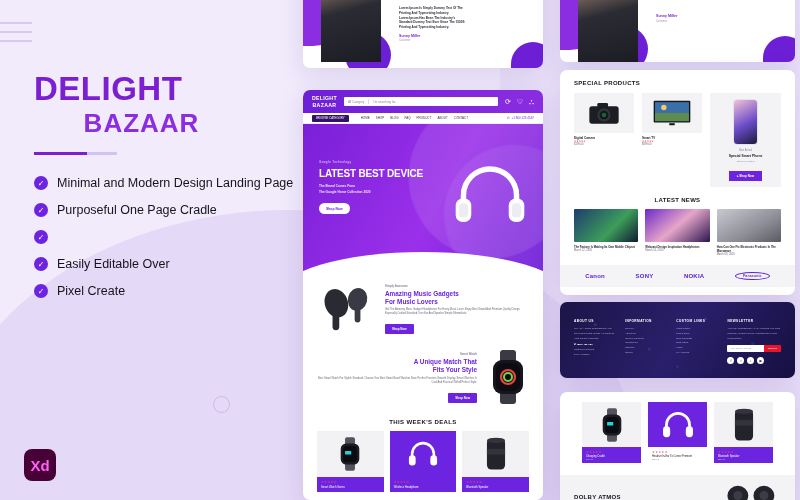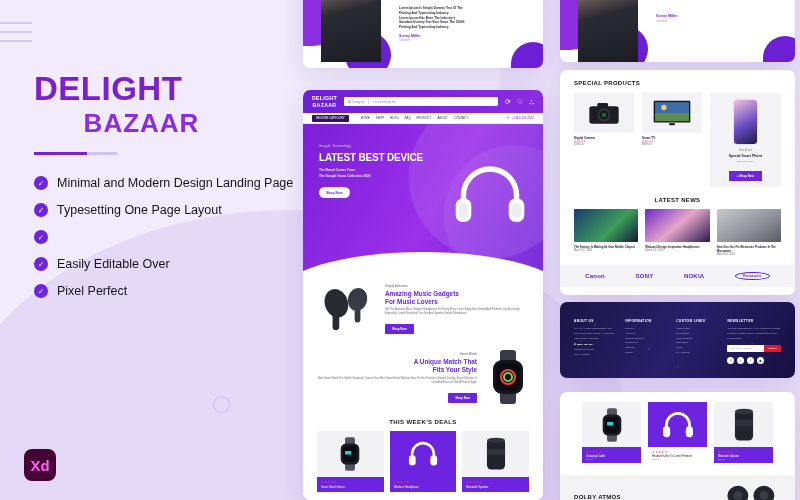--- a/index.html
+++ b/index.html
@@ -108,21 +108,21 @@
     position: relative; height: 152px;
     background: linear-gradient(120deg,#7a1fd8 0%, #9b30ea 55%, #6d1fd6 100%);
     overflow: hidden;
   }
   .hero-wave {
     position:absolute; inset:0;
     background:
       radial-gradient(circle at 78% 35%, rgba(255,255,255,.10) 0 38%, transparent 39%),
       radial-gradient(circle at 88% 60%, rgba(255,255,255,.07) 0 30%, transparent 31%);
   }
-  .hero-copy { position: relative; padding: 20px 0 0 16px; width: 120px; }
+  .hero-copy { position: relative; padding: 36px 0 0 16px; width: 120px; }
   .hero-kicker { font-size: 3px; color: #e3d0ff; letter-spacing:.4px; }
   .hero-title {
     font-size: 10px; font-weight: 700; color: #fff; line-height: 1.12;
     margin-top: 4px; letter-spacing: -.2px;
   }
   .hero-sub { font-size: 3.2px; color: #f0e4ff; line-height: 1.7; margin-top: 5px; font-weight:700;}
   .hero-btn {
     margin-top: 8px; display: inline-block; background: #fff; color: #6d24e0;
     font-size: 3.4px; font-weight: 700; padding: 3.5px 7px; border-radius: 7px;
   }
@@ -288,32 +288,32 @@
   <div class="logo-sub">BAZAAR</div>
   <div class="rule"></div>
   <div class="rule-faint"></div>
   <ul class="features">
     <li>
       <span class="chk">✓</span>
       <span>Minimal and Modern Design Landing Page</span>
     </li>
     <li>
       <span class="chk">✓</span>
-      <span>Typesetting One Page Layout</span>
+      <span>Purposeful One Page Cradle</span>
     </li>
     <li>
       <span class="chk">✓</span>
     </li>
     <li>
       <span class="chk">✓</span>
       <span>Easily Editable Over</span>
     </li>
     <li>
       <span class="chk">✓</span>
-      <span>Pixel Perfect</span>
+      <span>Pixel Create</span>
     </li>
   </ul>
 </div>
 <div class="xd-badge">Xd</div>
 
 <div class="panel" id="top-center">
   <div class="testi">
     <div class="testi-photo-wrap">
       <div class="testi-blob"></div>
       <div class="testi-circle"></div>

